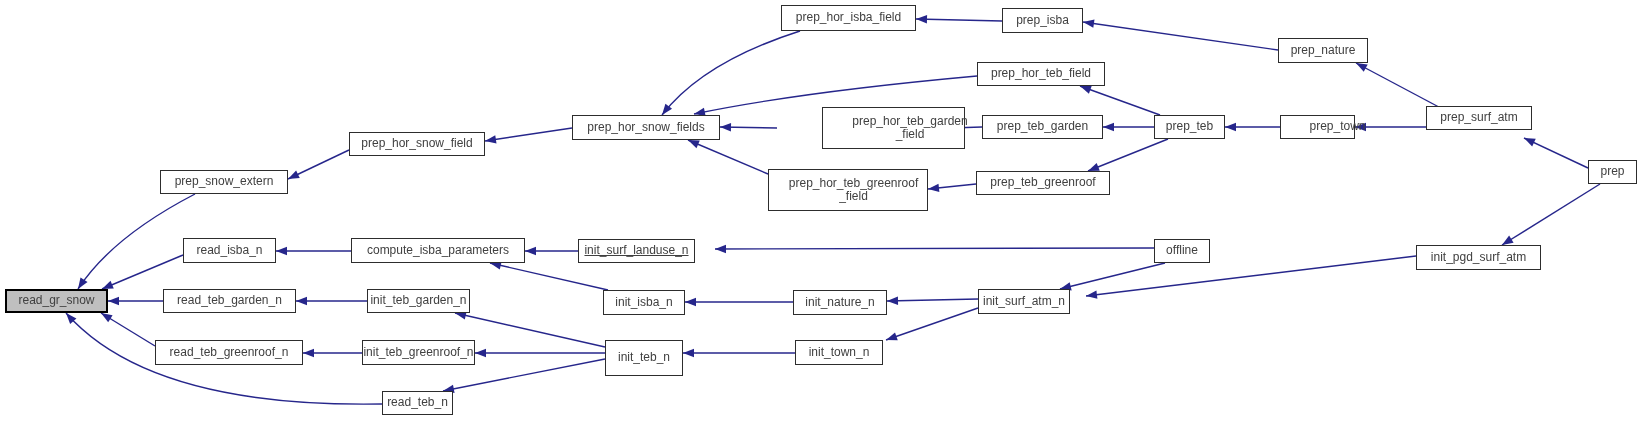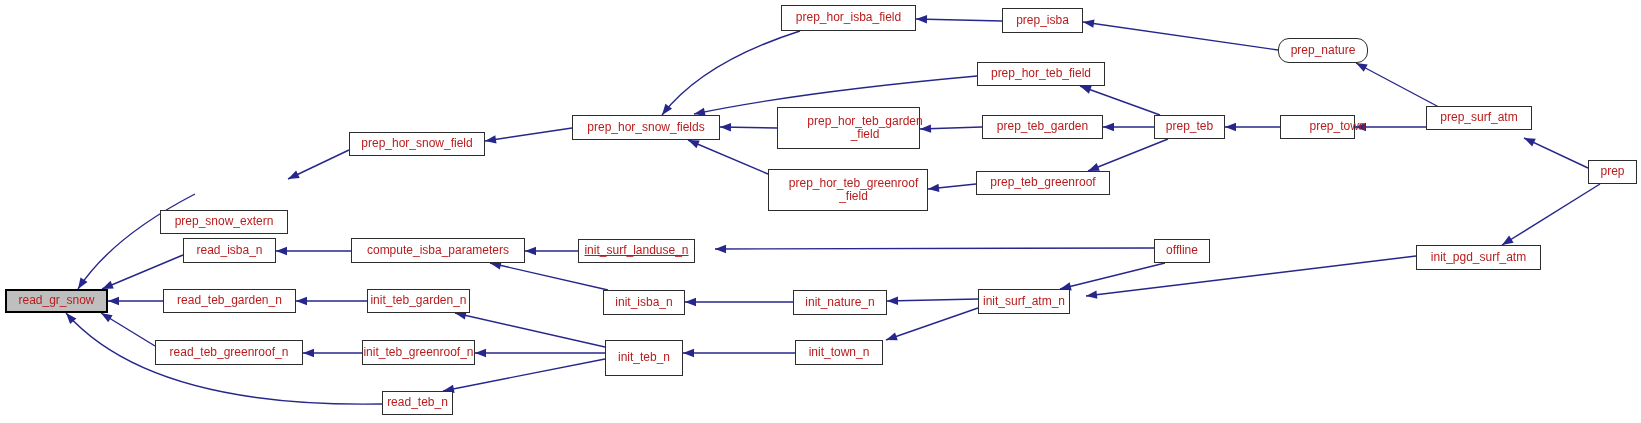--- a/index.html
+++ b/index.html
@@ -16,21 +16,21 @@
     box-sizing:border-box;
     background:#ffffff;
     border:1.5px solid #2d2d2d;
     display:flex;
     flex-direction:column;
     align-items:center;
     justify-content:center;
     text-align:center;
     font-size:12px;
     line-height:1.12;
-    color:#b91c1c;
+    color:#404040;
     white-space:nowrap;
     z-index:2;
   }
   .node.current{
     background:#bfbfbf;
     border:2px solid #000000;
   }
   .node span{display:block;}
 </style>
 </head>
@@ -112,42 +112,42 @@
       <polygon points="886,340 895.0096781390143,332.41938657948015 897.7692513885211,340.3531596718119" fill="#26268b"></polygon>
       <path d="M1165 263 L1060 289" fill="none" stroke="#26268b" stroke-width="1.4"></path>
       <polygon points="1060,289 1069.6680112661588,282.27916983123197 1071.6870336992524,290.43291427257094" fill="#26268b"></polygon>
       <path d="M1416 256 L1086 296" fill="none" stroke="#26268b" stroke-width="1.4"></path>
       <polygon points="1086,296 1096.4146798587901,290.50687307274677 1097.4254633459516,298.84583684182996" fill="#26268b"></polygon>
     </svg>
   <div id="nodes-layer">
       <div class="node current" style="left: 5px; top: 289px; width: 103px; height: 24px;">
         <span>read_gr_snow</span>
       </div>
-      <div class="node" style="left: 160px; top: 170px; width: 128px; height: 24px; margin-top: 40px;">
+      <div class="node" style="left: 160px; top: 170px; width: 128px; height: 24px;">
         <span>prep_snow_extern</span>
       </div>
       <div class="node" style="left: 349px; top: 132px; width: 136px; height: 24px;">
         <span>prep_hor_snow_field</span>
       </div>
       <div class="node" style="left: 572px; top: 115px; width: 148px; height: 25px;">
         <span>prep_hor_snow_fields</span>
       </div>
       <div class="node" style="left: 781px; top: 5px; width: 135px; height: 26px;">
         <span>prep_hor_isba_field</span>
       </div>
       <div class="node" style="left: 1002px; top: 8px; width: 81px; height: 25px;">
         <span>prep_isba</span>
       </div>
-      <div class="node" style="left: 1278px; top: 38px; width: 90px; height: 25px; border-radius: 11px;">
+      <div class="node" style="left: 1278px; top: 38px; width: 90px; height: 25px;">
         <span>prep_nature</span>
       </div>
       <div class="node" style="left: 977px; top: 62px; width: 128px; height: 24px;">
         <span>prep_hor_teb_field</span>
       </div>
-      <div class="node" style="left: 777px; top: 107px; width: 143px; height: 42px; padding-left: 33px;">
+      <div class="node" style="left: 822px; top: 107px; width: 143px; height: 42px; padding-left: 33px;">
         <span>prep_hor_teb_garden</span>
         <span>_field</span>
       </div>
       <div class="node" style="left: 982px; top: 115px; width: 121px; height: 24px;">
         <span>prep_teb_garden</span>
       </div>
       <div class="node" style="left: 1154px; top: 115px; width: 71px; height: 24px; text-align: center;">
         <span>prep_teb</span>
       </div>
       <div class="node" style="left: 1280px; top: 115px; width: 75px; height: 24px; padding-left: 40px;">

